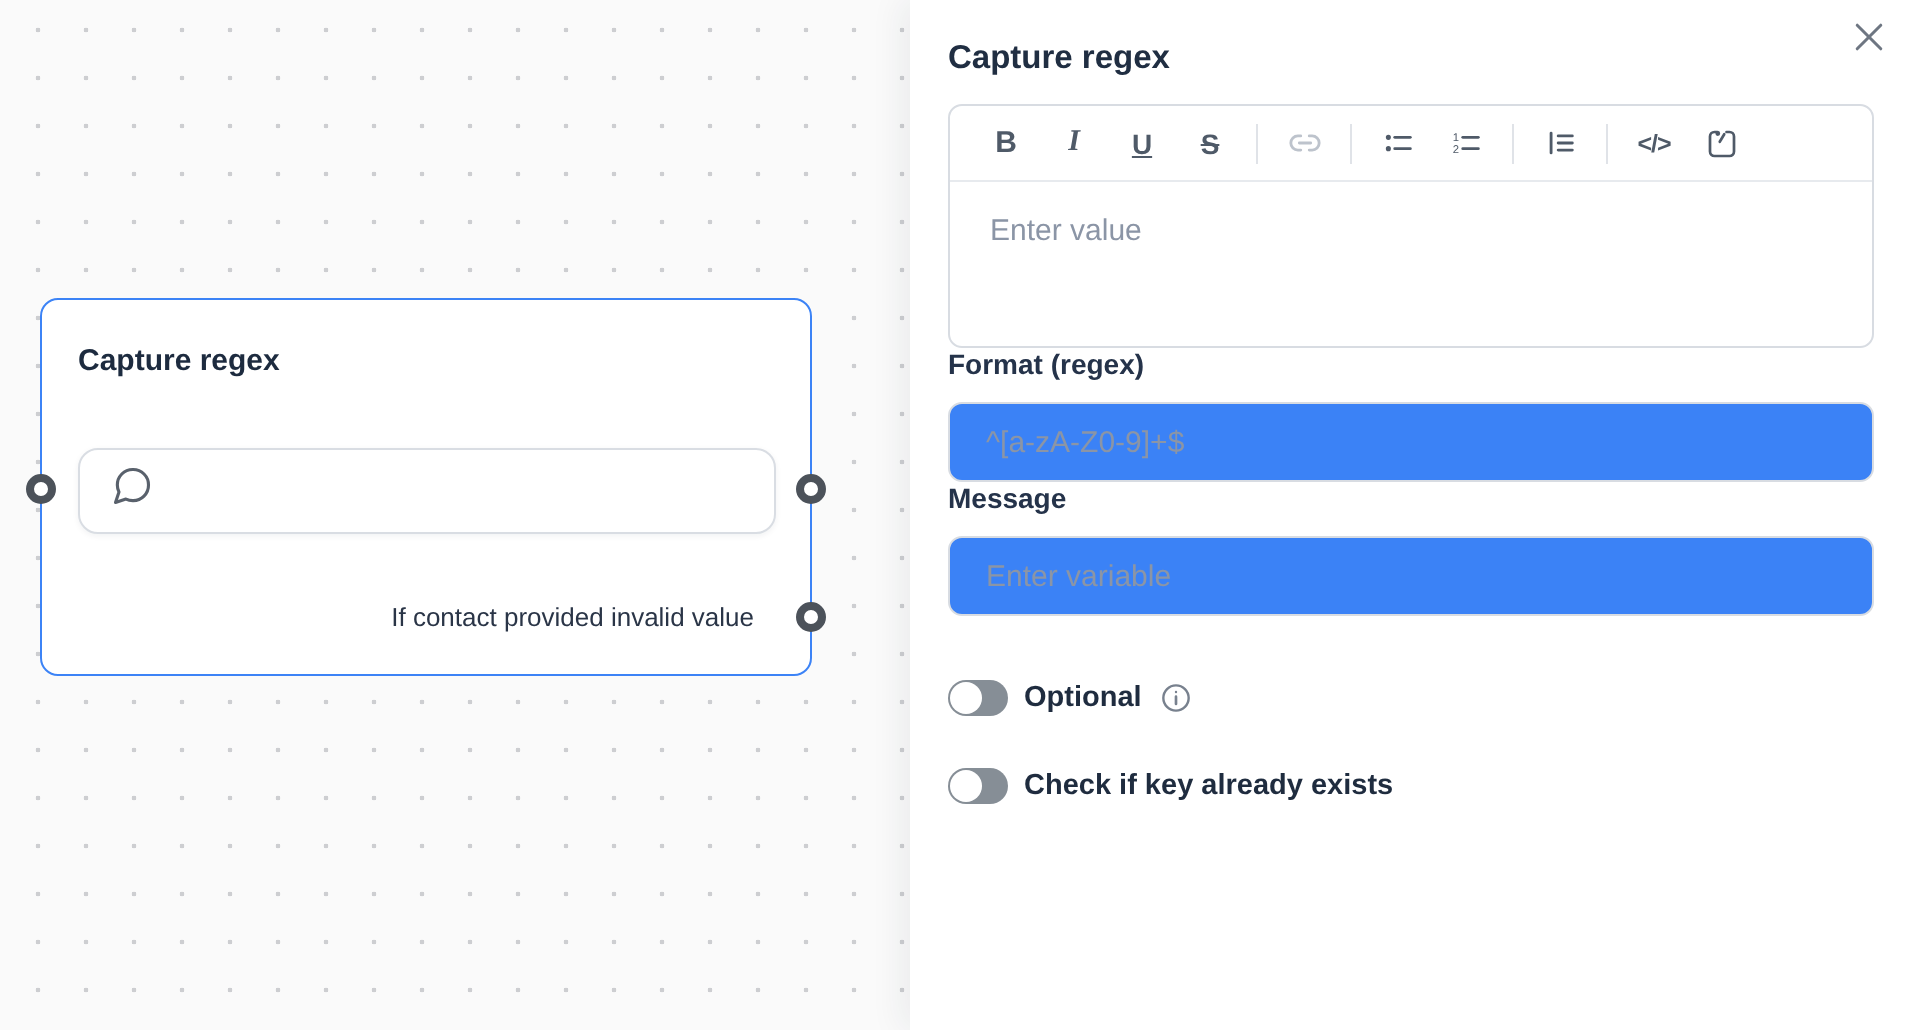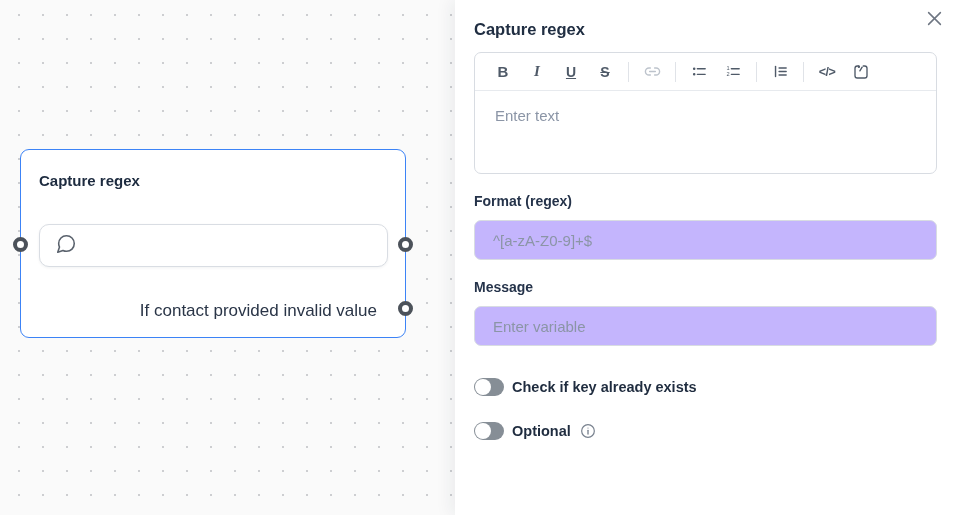--- a/index.html
+++ b/index.html
@@ -28,21 +28,21 @@
     font-size:15px; font-weight:700; color:#1d2b3f;
   }
   .node-input {
     position:absolute; left:18px; top:74px; width:349px; height:43px;
     background:#fff; border:1px solid #d9dde3; border-radius:10px;
     box-shadow:0 1px 3px rgba(20,30,50,0.06);
     display:flex; align-items:center; padding-left:15px;
   }
   .node-failure {
     position:absolute; right:28px; top:151px;
-    font-size:17px; color:#2a3547; white-space:nowrap;text-align:center;
+    font-size:13px; color:#2a3547; white-space:nowrap;text-align:center;
   }
   .port {
     position:absolute; width:7px; height:7px; background:#fff;
     border:4px solid #4c525a; border-radius:50%; box-sizing:content-box;
   }
   .port-in     { left:13px;  top:237px; }
   .port-out-1  { left:398px; top:237px; }
   .port-out-2  { left:398px; top:301px; }
 
   
@@ -75,24 +75,24 @@
   .tb-i { font-size:15px; font-style:italic; font-family:"Liberation Serif","DejaVu Serif",serif; font-weight:600; }
   .tb-u { font-size:14px; font-weight:600; text-decoration:underline; }
   .tb-s { font-size:14px; font-weight:600; text-decoration:line-through; }
   .tb-code { font-size:12.5px; font-weight:700; letter-spacing:-0.5px; }
   .tb-divider { width:1px; height:20px; background:#e0e3e8; margin:0 6px; }
   .tb-disabled { color:#bdc3cc; }
   .editor-body {
     height:82px; padding:16px 20px; font-size:15px; color:#8b95a6; cursor:text;
   }
 
-  .section { margin-top:19px; }
+  .section { }
   .text-input {
     display:block; width:100%; height:40px; margin-top:11px;
-    border:1px solid #d8dce2; border-radius:7px; background:#c4b5fd;
+    border:1px solid #d8dce2; border-radius:7px; background:#3b82f6;
     padding:0 18px; font-size:15px; color:#2b3648;
     font-family:"Liberation Sans","DejaVu Sans",sans-serif; outline:none;
   }
   .text-input::placeholder { color:#8b95a6; opacity:1; }
 
   .toggle-row { display:flex; align-items:center; margin-top:32px; }
   .toggle-row + .toggle-row { margin-top:26px; }
   .toggle {
     position:relative; width:30px; height:18px; border-radius:9px;
     background:#868e96; border:none; padding:0; cursor:pointer; flex:0 0 auto;
@@ -180,48 +180,48 @@
         <span class="tb-divider"></span>
         <button class="tb-btn tb-code">&lt;/&gt;</button>
         <button class="tb-btn">
           <svg width="18" height="18" viewBox="0 0 24 24" fill="none" stroke="#4f5a68" stroke-width="1.8" stroke-linecap="round" stroke-linejoin="round">
             <path d="M9 4H7a3 3 0 0 0-3 3v10a3 3 0 0 0 3 3h10a3 3 0 0 0 3-3V7a3 3 0 0 0-3-3h-2"></path>
             <path d="M13.5 5.5l-3 5"></path>
               <circle cx="9.2" cy="5" r="0.7" fill="#4f5a68"></circle>
           </svg>
         </button>
       </div>
-      <div class="editor-body">Enter text</div>
+      <div class="editor-body">Enter value</div>
     </div>
 
     <div class="section">
       <div class="field-label">Format (regex)</div>
       <input class="text-input" type="text" placeholder="^[a-zA-Z0-9]+$" style="">
     </div>
 
     <div class="section">
       <div class="field-label">Message</div>
       <input class="text-input" type="text" placeholder="Enter variable" style="">
-    </div>
-
-    <div class="toggle-row">
-      <button class="toggle">
-          <span class="knob"></span>
-        </button>
-      <span class="toggle-label">Check if key already exists</span>
     </div>
 
     <div class="toggle-row">
       <button class="toggle">
           <span class="knob"></span>
         </button>
       <span class="toggle-label">Optional</span>
       <span class="info-icon">
         <svg width="16" height="16" viewBox="0 0 24 24" fill="none" stroke="#78818e" stroke-width="2" stroke-linecap="round">
           <circle cx="12" cy="12" r="9.5" stroke-width="1.8"></circle>
           <line x1="12" y1="11" x2="12" y2="16.5"></line>
           <circle cx="12" cy="7.5" r="0.9" fill="#78818e" stroke="none"></circle>
         </svg>
       </span>
     </div>
 
+    <div class="toggle-row">
+      <button class="toggle">
+          <span class="knob"></span>
+        </button>
+      <span class="toggle-label">Check if key already exists</span>
+    </div>
+
   </div>
 </div>
 
 </body></html>

